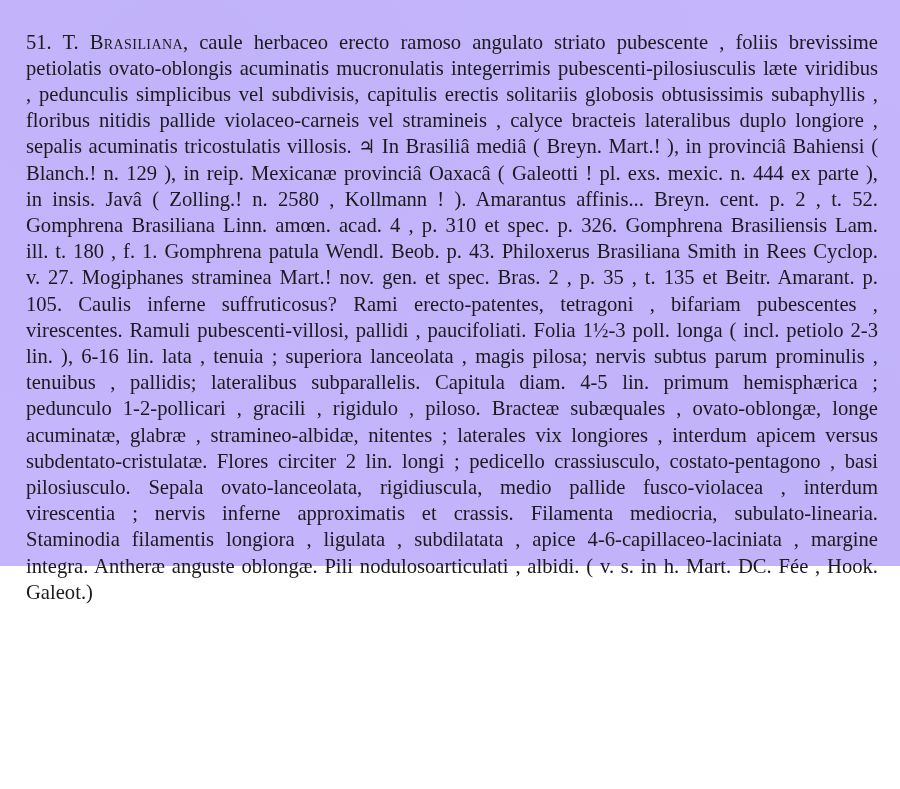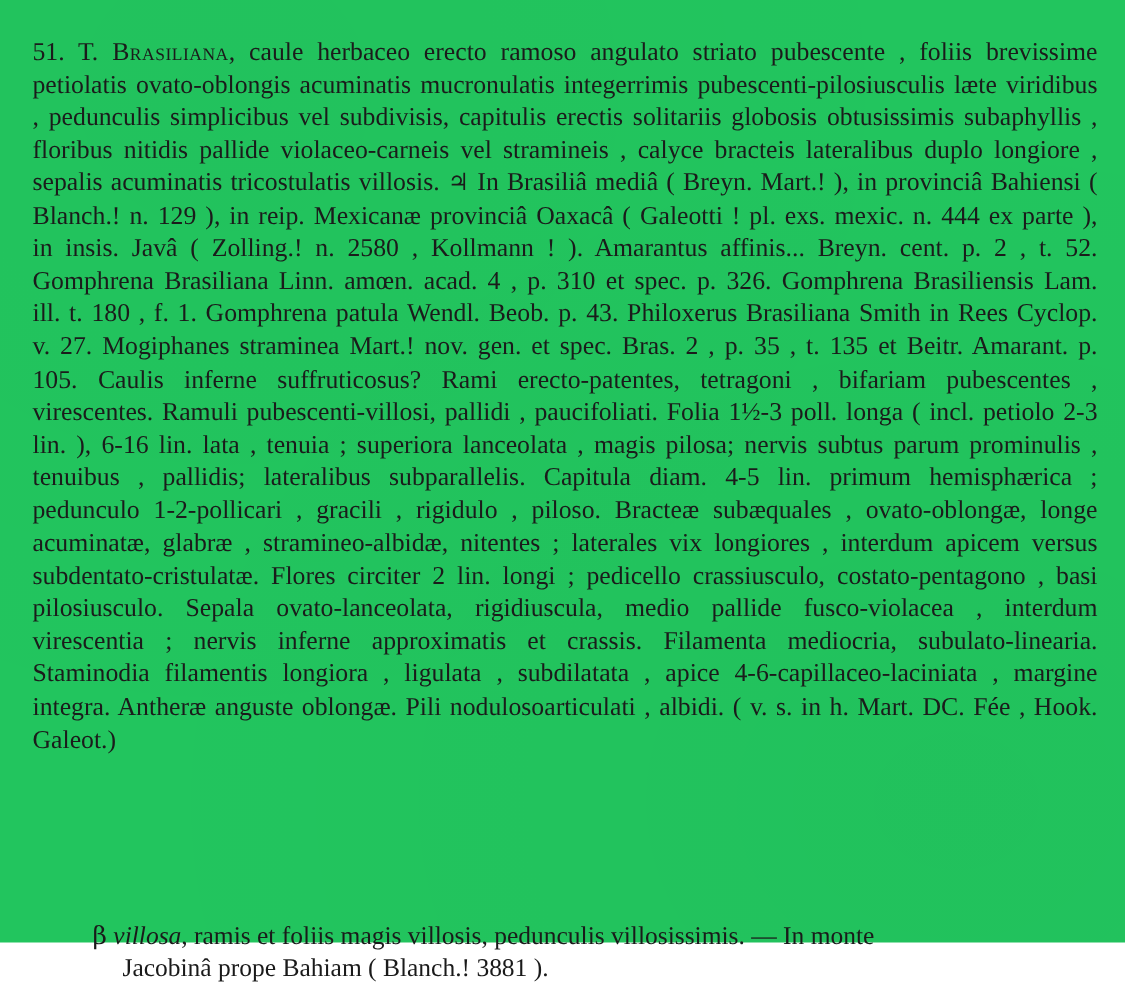--- a/index.html
+++ b/index.html
@@ -10,22 +10,22 @@
   body {
     width: 900px;
     height: 789px;
     overflow: hidden;
     font-family: "Liberation Serif", serif;
     color: #1a1a1a;
   }
   .page {
     position: relative;
     width: 900px;
-    height: 754px;
-    background: #22c55e;
+    height: 566px;
+    background: #c4b5fd;
     padding: 12px;
     box-sizing: border-box;
   }
   .scan-tint {
     position: absolute;
     inset: 0;
     pointer-events: none;
     background:
       radial-gradient(ellipse at 20% 10%, rgba(0,0,0,0.015), rgba(0,0,0,0) 60%),
       radial-gradient(ellipse at 85% 85%, rgba(0,0,0,0.02), rgba(0,0,0,0) 65%);
@@ -94,18 +94,13 @@
   <div class="entry">
     <p class="para main">
       <span class="num">51.</span>
       <span>T.</span>
       <span class="sc">Brasiliana</span><span>, caule herbaceo erecto ramoso angulato striato pubescente , foliis brevissime petiolatis ovato-oblongis acuminatis mucronulatis integerrimis pubescenti-pilosiusculis læte viridibus , pedunculis simplicibus vel subdivisis, capitulis erectis solitariis globosis obtusissimis subaphyllis , floribus nitidis pallide violaceo-carneis vel stramineis , calyce bracteis lateralibus duplo longiore , sepalis acuminatis tricostulatis villosis.</span>
       <span class="perennial">♃</span>
       <span>In Brasiliâ mediâ ( Breyn. Mart.! ), in provinciâ Bahiensi ( Blanch.! n. 129 ), in reip. Mexicanæ provinciâ Oaxacâ ( Galeotti ! pl. exs. mexic. n. 444 ex parte ), in insis. Javâ ( Zolling.! n. 2580 , Kollmann ! ). Amarantus affinis... Breyn. cent. p. 2 , t. 52. Gomphrena Brasiliana Linn. amœn. acad. 4 , p. 310 et spec. p. 326. Gomphrena Brasiliensis Lam. ill. t. 180 , f. 1. Gomphrena patula Wendl. Beob. p. 43. Philoxerus Brasiliana Smith in Rees Cyclop. v. 27. Mogiphanes straminea Mart.! nov. gen. et spec. Bras. 2 , p. 35 , t. 135 et Beitr. Amarant. p. 105. Caulis inferne suffruticosus? Rami erecto-patentes, tetragoni , bifariam pubescentes , virescentes. Ramuli pubescenti-villosi, pallidi , paucifoliati. Folia 1½-3 poll. longa ( incl. petiolo 2-3 lin. ), 6-16 lin. lata , tenuia ; superiora lanceolata , magis pilosa; nervis subtus parum prominulis , tenuibus , pallidis; lateralibus subparallelis. Capitula diam. 4-5 lin. primum hemisphærica ; pedunculo 1-2-pollicari , gracili , rigidulo , piloso. Bracteæ subæquales , ovato-oblongæ, longe acuminatæ, glabræ , stramineo-albidæ, nitentes ; laterales vix longiores , interdum apicem versus subdentato-cristulatæ. Flores circiter 2 lin. longi ; pedicello crassiusculo, costato-pentagono , basi pilosiusculo. Sepala ovato-lanceolata, rigidiuscula, medio pallide fusco-violacea , interdum virescentia ; nervis inferne approximatis et crassis. Filamenta mediocria, subulato-linearia. Staminodia filamentis longiora , ligulata , subdilatata , apice 4-6-capillaceo-laciniata , margine integra. Antheræ anguste oblongæ. Pili nodulosoarticulati , albidi. ( v. s. in h. Mart. DC. Fée , Hook. Galeot.)</span>
     </p>
   </div>
 
-  <div class="variety">
-    <span class="beta">β</span>
-    <span class="it">villosa</span><span class="variety-body">, ramis et foliis magis villosis, pedunculis villosissimis. — In monte</span>
-    <span class="vline2">Jacobinâ prope Bahiam ( Blanch.! 3881 ).</span>
-  </div>
 </div>
 
 </body></html>

